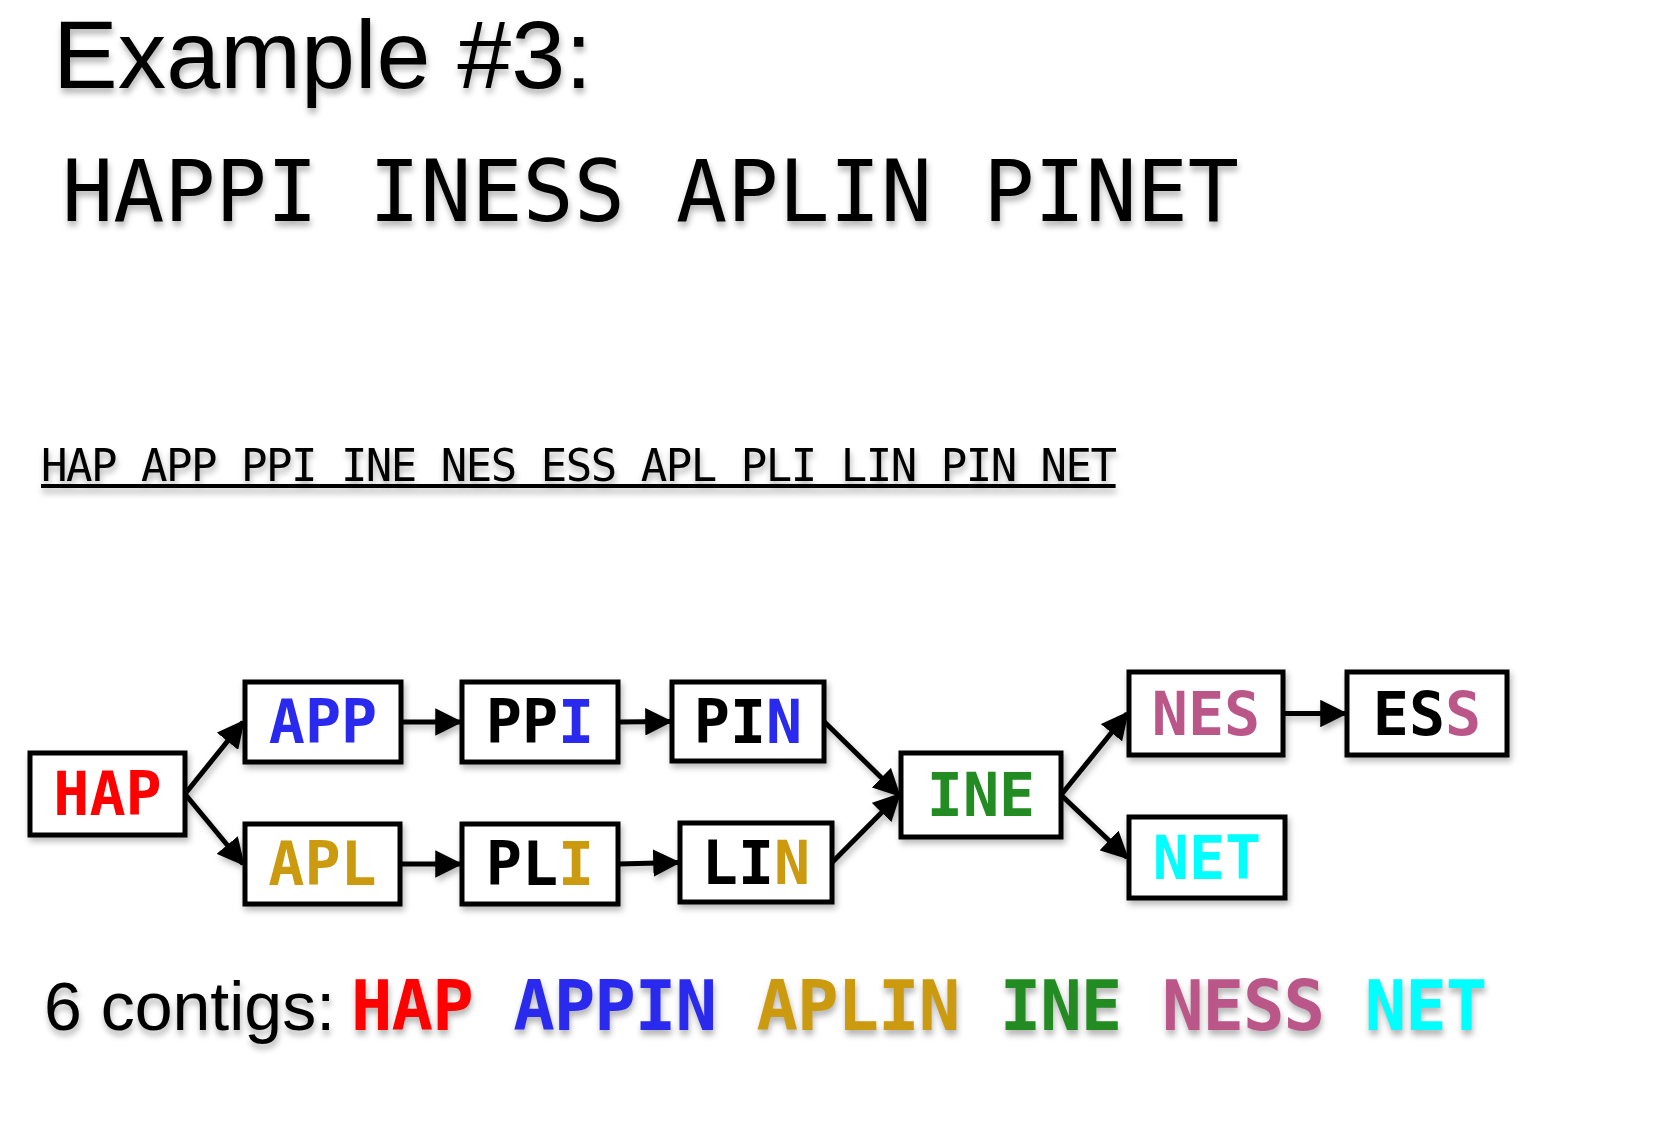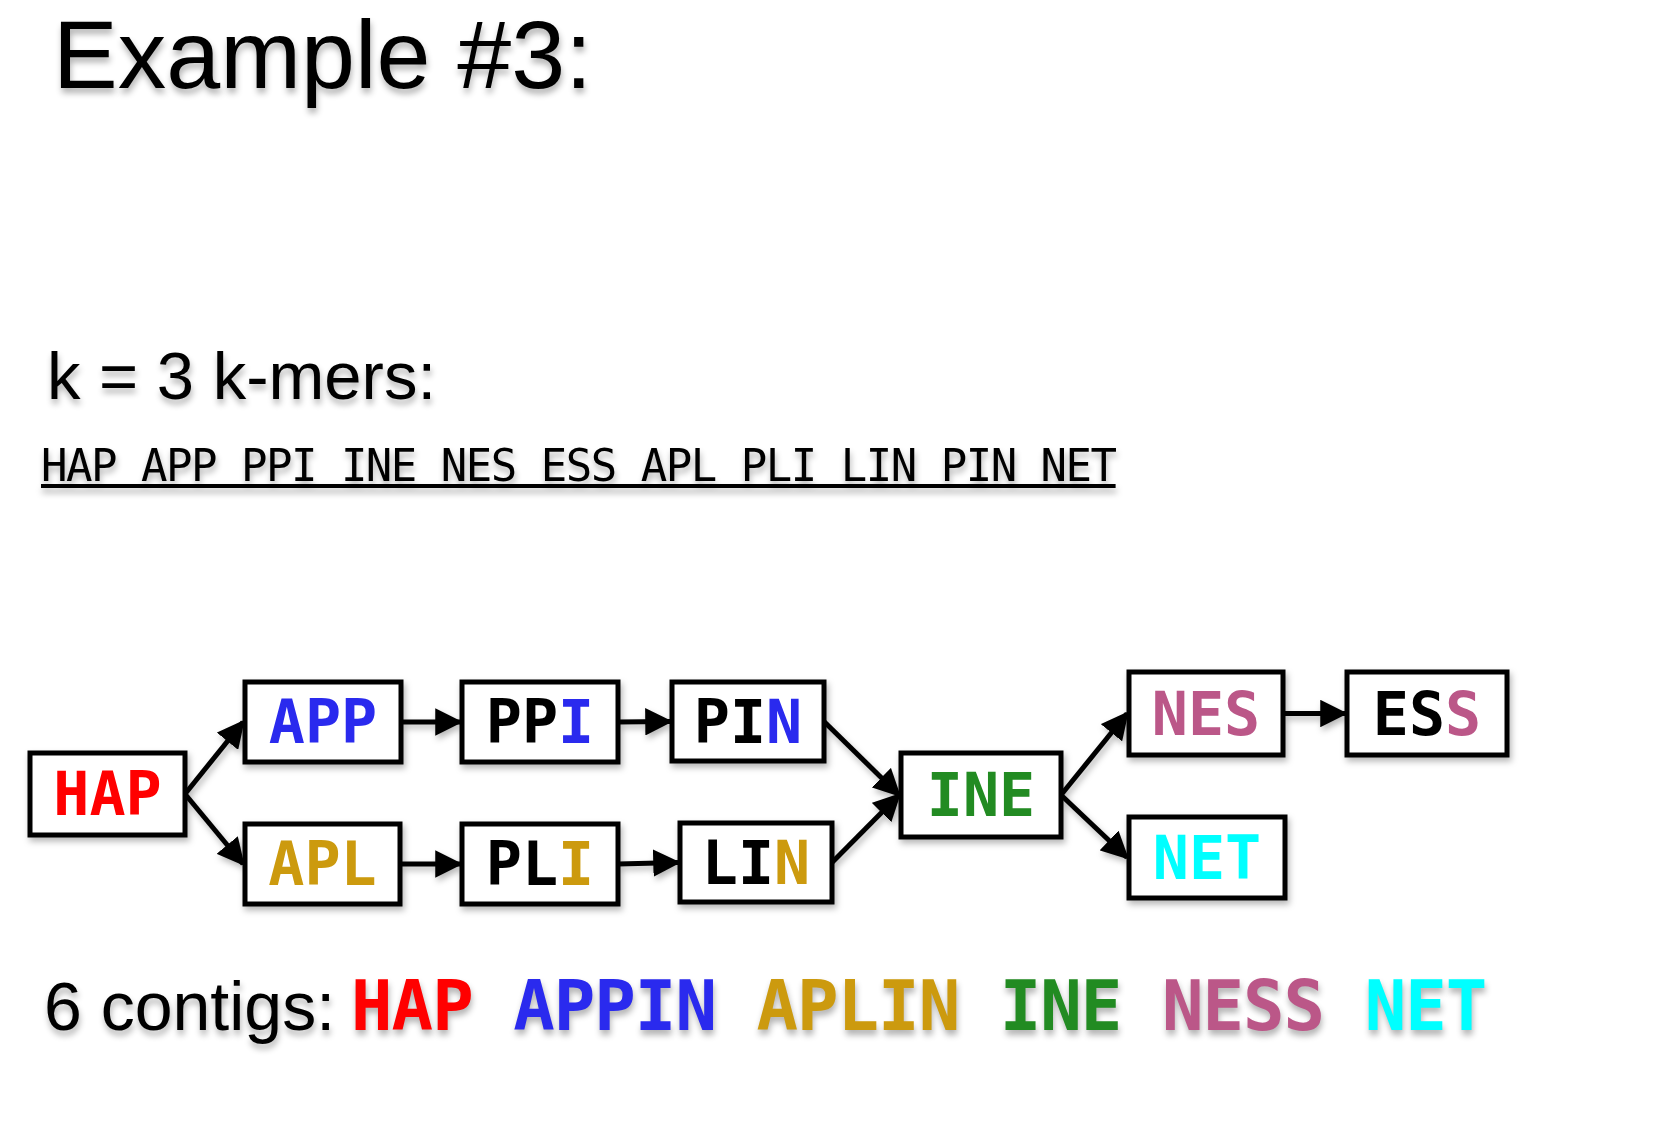--- a/index.html
+++ b/index.html
@@ -33,22 +33,22 @@
     font-size:60px;
   }
 </style>
 </head>
 <body>
 
 <div class="slide">
 
   <div class="line title sh">Example #3:</div>
 
+  <div class="line seq mono sh">HAPPI INESS APLIN PINET</div>
 
-  <div class="line kheading sh">k = 3 k-mers:</div>
 
   <div class="line kmerline mono sh">HAP APP PPI INE NES ESS APL PLI LIN PIN NET</div>
 
   <svg id="graph-svg" viewBox="0 0 1678 1130" aria-hidden="true">
       <defs>
         <marker id="arrow" viewBox="0 0 10 10" refX="9" refY="5" markerWidth="5.5" markerHeight="5.5" orient="auto-start-reverse">
           <path d="M0,0 L10,5 L0,10 z" fill="#000000"></path>
         </marker>
       </defs>
       <line x1="185" y1="794" x2="243" y2="722" stroke="#000000" stroke-width="5" marker-end="url(#arrow)"></line>

